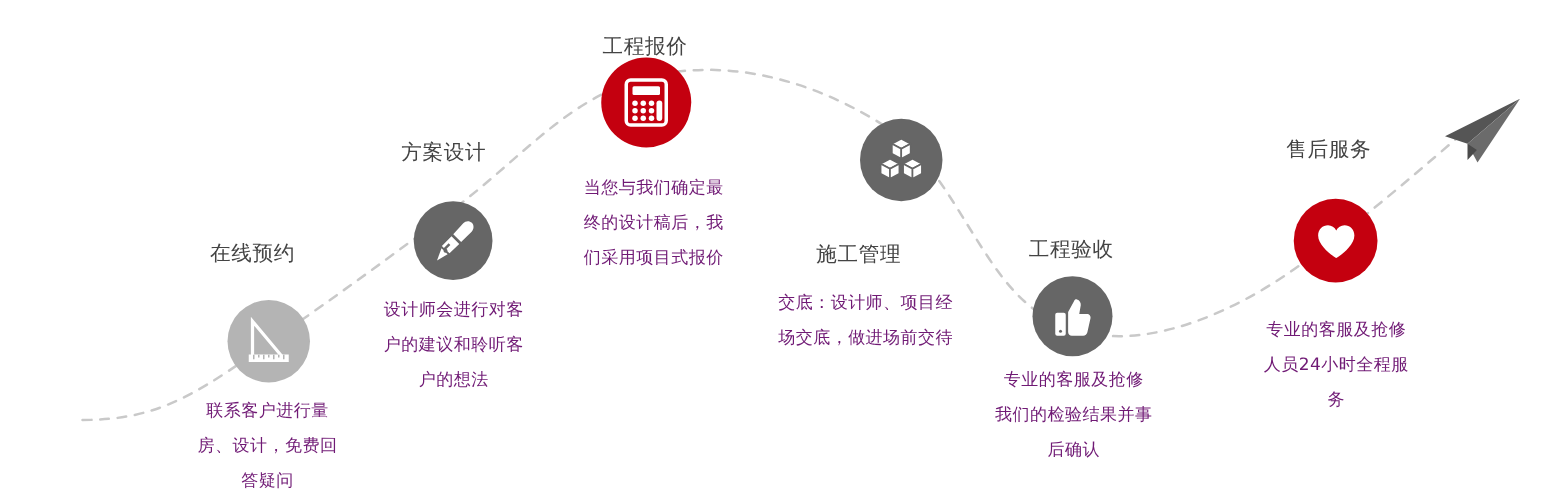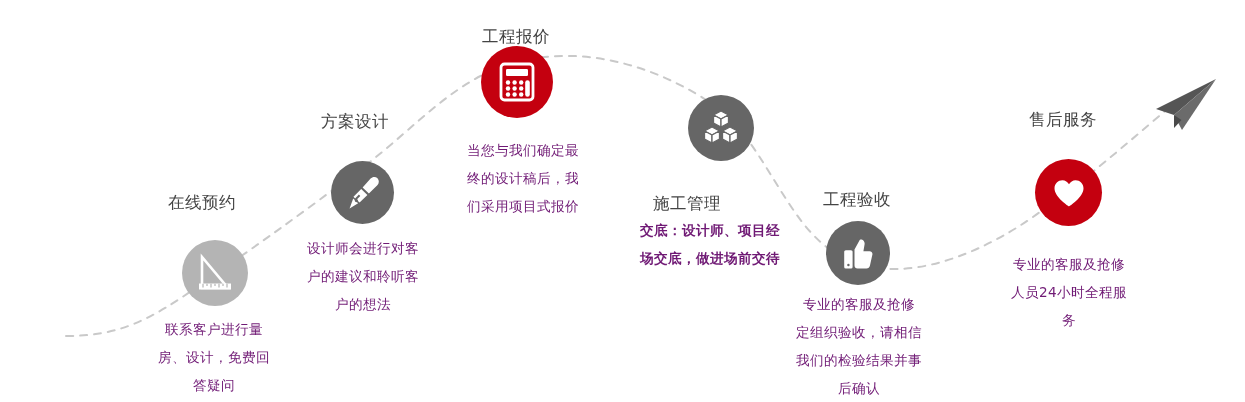--- a/index.html
+++ b/index.html
@@ -150,38 +150,37 @@
           <path d="M27.5 7 L27.5 15 L20 19 L20 11 Z"></path>
           <path d="M11 19 L18.5 23 L11 27 L3.5 23 Z"></path>
           <path d="M3.5 23 L11 27 L11 35 L3.5 31 Z"></path>
           <path d="M18.5 23 L18.5 31 L11 35 L11 27 Z"></path>
           <path d="M29 19 L36.5 23 L29 27 L21.5 23 Z"></path>
           <path d="M21.5 23 L29 27 L29 35 L21.5 31 Z"></path>
           <path d="M36.5 23 L36.5 31 L29 35 L29 27 Z"></path>
         </g>
       </svg>
     </div>
-    <div class="step-desc" style="left:605px; top:192px; width:175px; text-align:right;font-weight:bold;">
+    <div class="step-desc" style="left:605px; top:204px; width:175px; text-align:center;">
       <div style="margin-top:24px;">交底：设计师、项目经</div>
       <div>场交底，做进场前交待</div>
     </div>
   </div>
 
   <div class="step">
     <div class="step-title" style="left:823px; top:190px;">工程验收</div>
     <div class="step-icon" style="left:826px; top:221px; width:64px; height:64px; background:#666666;">
       <svg width="38" height="38" viewBox="0 0 38 38" xmlns="http://www.w3.org/2000/svg">
         <path d="M15.5 15.5 L15.5 31.5 C15.5 33.2, 16.8 34.5, 18.5 34.5 L27.5 34.5 C29.2 34.5, 30.6 33.4, 30.9 31.8 L33.4 20.6 C33.8 18.8, 32.4 17.2, 30.6 17.2 L24.4 17.2 L25.6 10.2 C25.9 8.1, 24.6 6.1, 22.6 5.5 C21.6 5.2, 20.6 5.7, 20.3 6.7 Z" fill="#ffffff"></path>
         <rect x="5.2" y="16.2" width="8.4" height="18.3" rx="1.6" fill="#ffffff"></rect>
         <circle cx="9.4" cy="31" r="1.2" fill="#666666"></circle>
       </svg>
     </div>
     <div class="step-desc" style="left:783px; top:290px; width:152px;">
       <div>专业的客服及抢修</div>
-      <div>定组织验收，请相信</div>
       <div>我们的检验结果并事</div>
       <div>后确认</div>
     </div>
   </div>
 
   <div class="step">
     <div class="step-title" style="left:1029px; top:110px;">售后服务</div>
     <div class="step-icon" style="left:1035px; top:159px; width:67px; height:67px; background:#c4000f;">
       <svg width="40" height="40" viewBox="0 0 40 40" xmlns="http://www.w3.org/2000/svg">
         <path d="M20 33.5 C20 33.5, 5.5 24.5, 5.5 15.3 C5.5 10.5, 9.2 7.2, 13.4 7.2 C16.3 7.2, 18.7 8.9, 20 11.3 C21.3 8.9, 23.7 7.2, 26.6 7.2 C30.8 7.2, 34.5 10.5, 34.5 15.3 C34.5 24.5, 20 33.5, 20 33.5 Z" fill="#ffffff"></path>

